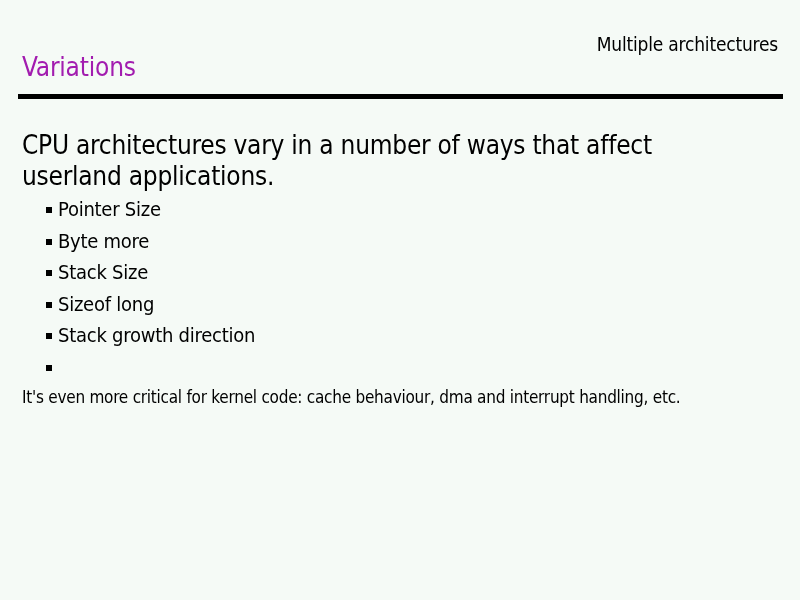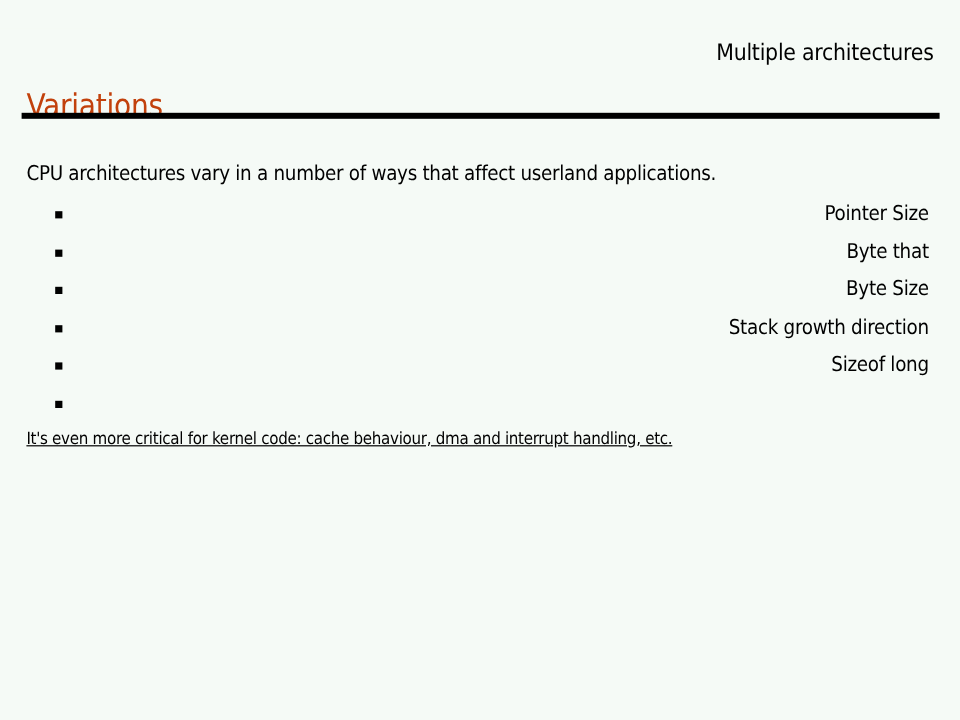--- a/index.html
+++ b/index.html
@@ -31,91 +31,89 @@
     font-size: 19px;
     line-height: 24px;
     letter-spacing: -0.2px;
     font-stretch: condensed;
     white-space: nowrap;
     color: #000;
   }
 
   .slide-title {
     position: absolute;
-    top: 50px;
+    top: 28px;
     left: 22px;
     font-size: 26px;
     line-height: 30px;
     letter-spacing: -0.2px;
     font-stretch: condensed;
     white-space: nowrap;
-    color: #c2410c;
+    color: #a21caf;
   }
 
   .title-rule {
     position: absolute;
     left: 18px;
     top: 70px;
     width: 765px;
     height: 5px;
     background: #000;
   }
 
   
   .content {
     position: absolute;
     left: 22px;
     top: 106px;
     width: 752px;
   }
 
   .lead-para {
-    font-size: 17px;
+    font-size: 26px;
     line-height: 31px;
     letter-spacing: -0.25px;
     margin: 0;
     width: 680px;
     font-stretch: condensed;
   }
 
   .bullet-list {
     list-style: none;
     margin: 2px 0 0 0;
     padding: 0;
   }
 
   .bullet-item {
     position: relative;
     padding-left: 36px;
-    font-size: 17px;
+    font-size: 20px;
     line-height: 31.5px;
     letter-spacing: -0.25px;
     white-space: nowrap;
     font-stretch: condensed;
-    text-align: right;
   }
 
   .bullet-mark {
     position: absolute;
     left: 24px;
     top: 13px;
     width: 6px;
     height: 6px;
     background: #000;
   }
 
   .closing-para {
     margin: 0;
     padding-top: 30px;
-    font-size: 14px;
+    font-size: 17px;
     line-height: 31px;
     letter-spacing: -0.25px;
     width: 748px;
     font-stretch: condensed;
-    text-decoration: underline;
   }
 </style>
 </head>
 <body>
 
 <div class="slide">
 
   <div class="slide-header">Multiple architectures</div>
 
   <div class="slide-title">Variations</div>
@@ -126,33 +124,33 @@
 
     <p class="lead-para">CPU architectures vary in a number of ways that affect userland applications.</p>
 
     <ul class="bullet-list">
       <li class="bullet-item">
         <span class="bullet-mark"></span>
         <span>Pointer Size</span>
       </li>
       <li class="bullet-item">
         <span class="bullet-mark"></span>
-        <span>Byte that</span>
+        <span>Byte more</span>
       </li>
       <li class="bullet-item">
         <span class="bullet-mark"></span>
-        <span>Byte Size</span>
+        <span>Stack Size</span>
+      </li>
+      <li class="bullet-item">
+        <span class="bullet-mark"></span>
+        <span>Sizeof long</span>
       </li>
       <li class="bullet-item">
         <span class="bullet-mark"></span>
         <span>Stack growth direction</span>
-      </li>
-      <li class="bullet-item">
-        <span class="bullet-mark"></span>
-        <span>Sizeof long</span>
       </li>
       <li class="bullet-item">
         <span class="bullet-mark"></span>
       </li>
     </ul>
 
     <p class="closing-para">It's even more critical for kernel code: cache behaviour, dma and interrupt handling, etc.</p>
 
   </div>
 </div>

